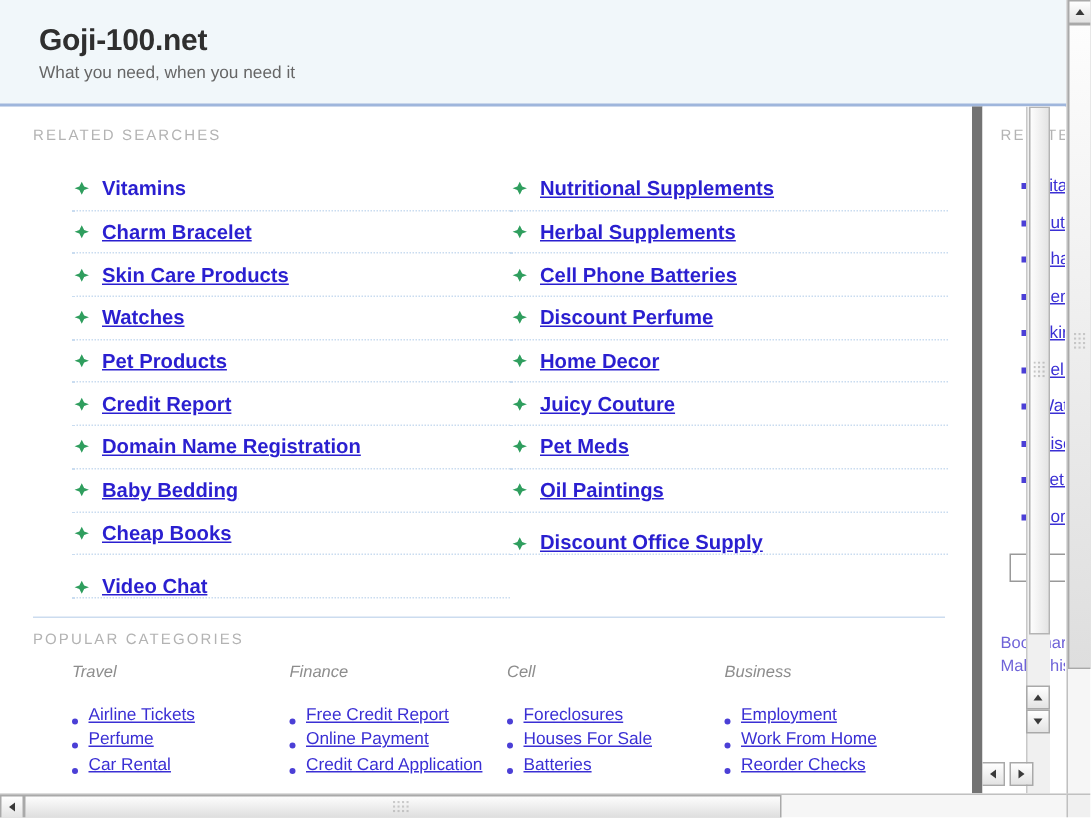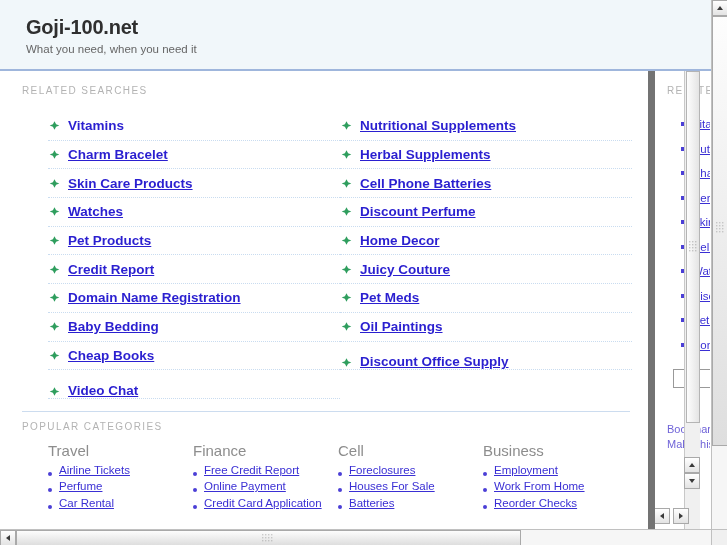--- a/index.html
+++ b/index.html
@@ -141,23 +141,24 @@
   
   .pc-wrap {
     padding: 10px 0 0 48px;
     display: flex;
   }
   .pc-col {
     width: 145px;
     flex: 0 0 145px;
   }
   .pc-title {
-    font-size: 15px;
+    font-size: 11px;
     color: #8d8d8d;
-    margin-bottom: 5px;
+    margin-bottom: 17px;
+    font-style: italic;
   }
   .pc-list {
     list-style: none;
     margin: 0;
     padding: 0;
   }
   .pc-li {
     display: flex;
     align-items: flex-end;
     margin-bottom: 4.5px;

